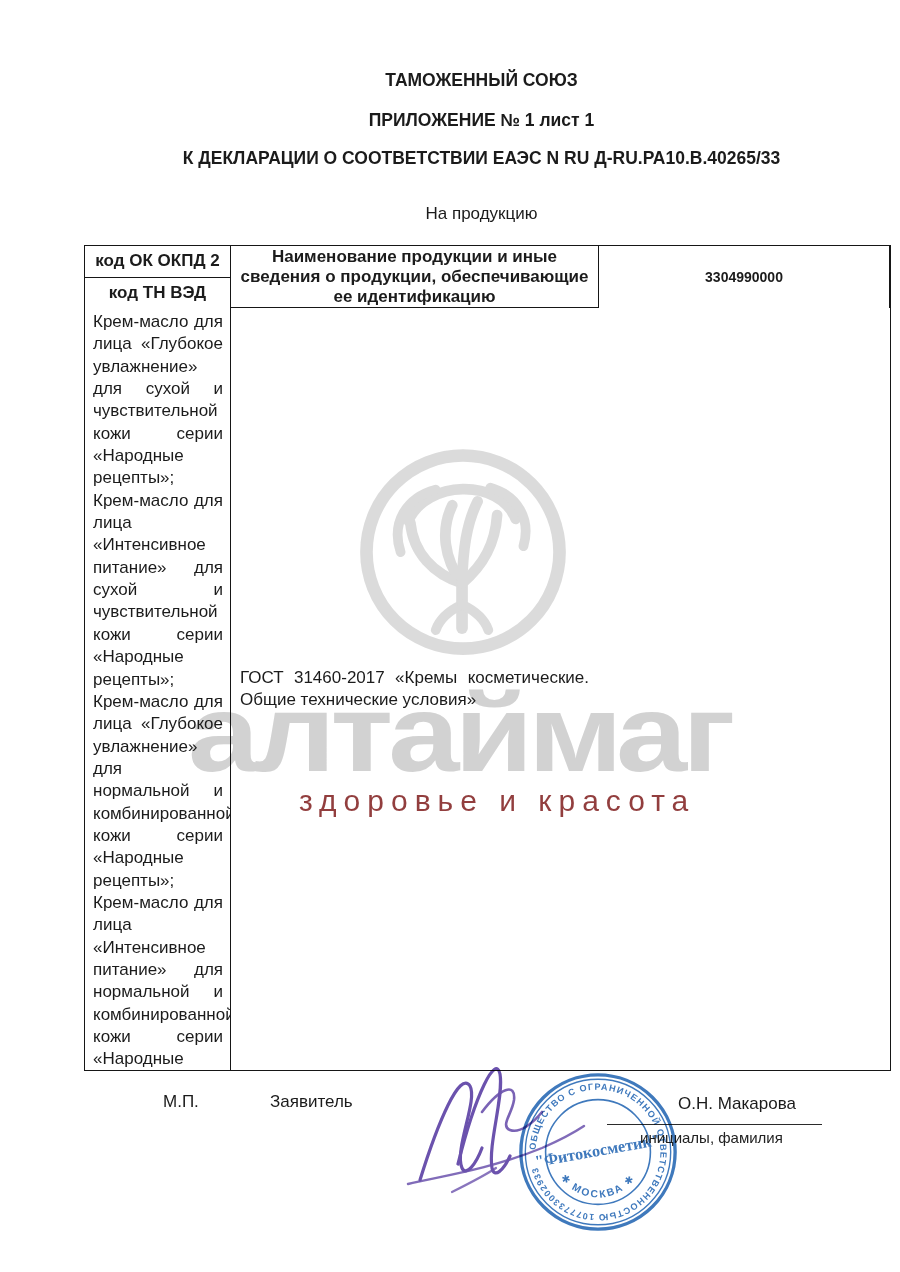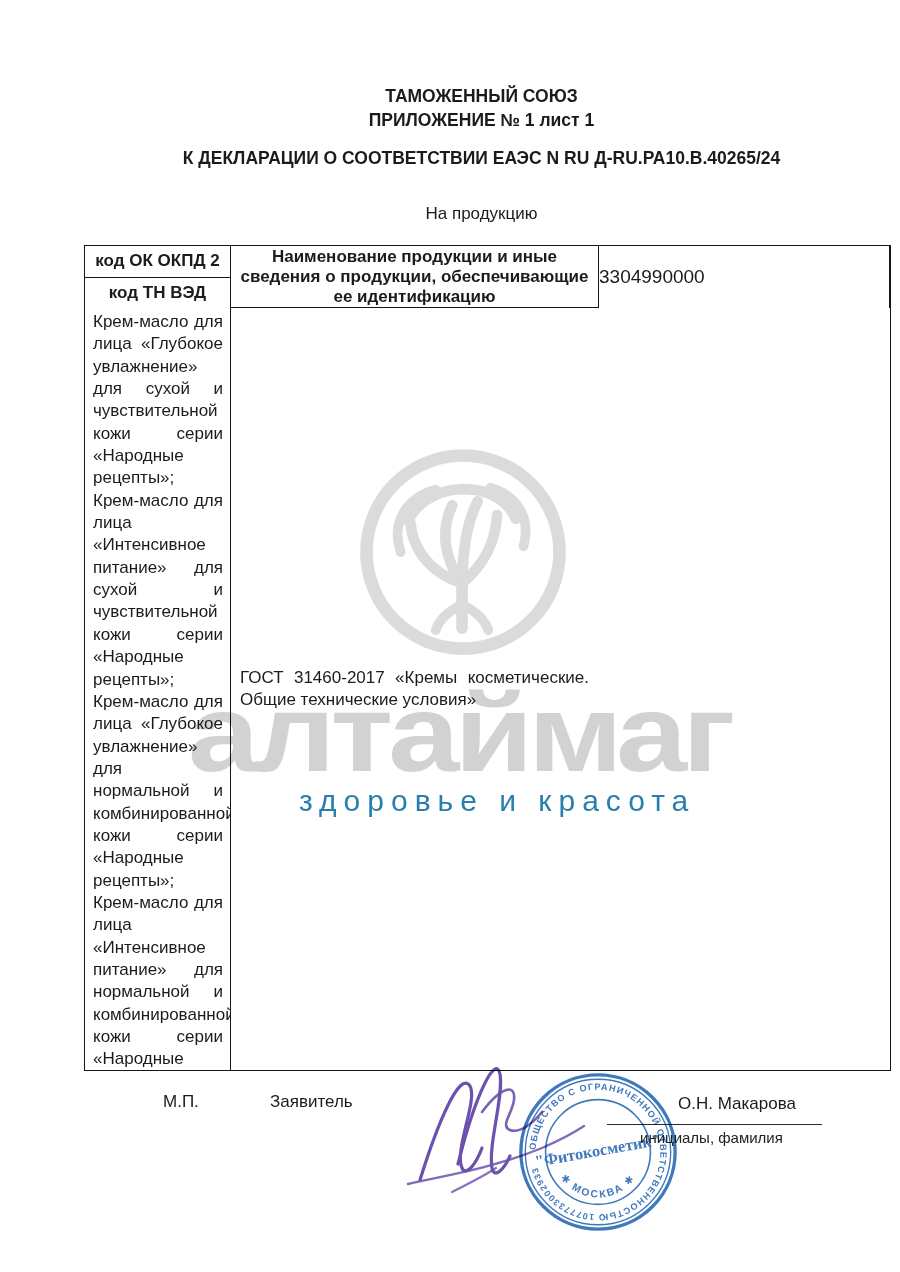--- a/index.html
+++ b/index.html
@@ -12,42 +12,42 @@
   
   .wm-emblem{position:absolute; left:346px; top:437px; width:234px; height:234px; opacity:.5;}
   .wm-brand{
     position:absolute; left:188px; top:678px; width:545px;
     font-size:128px; font-weight:bold; line-height:1;
     letter-spacing:-5px; color:#bcbcbc; opacity:.66;
     transform:scaleY(.86); transform-origin:top left; white-space:nowrap;
   }
   .wm-tagline{
     position:absolute; left:299px; top:784px;
-    font-size:30px; letter-spacing:7px; color:#0369a1; opacity:.85; white-space:nowrap;
+    font-size:30px; letter-spacing:7px; color:#7f1d1d; opacity:.85; white-space:nowrap;
   }
   
   .doc-title{position:absolute; left:78px; width:807px; text-align:center; font-weight:bold; font-size:17.5px;}
-  .t1{top:70px;margin-top:16px;} .t2{top:110px;} .t3{top:148px;}
+  .t1{top:70px;} .t2{top:110px;} .t3{top:148px;}
   .subtitle{position:absolute; left:78px; width:807px; top:204px; text-align:center; font-size:17px;}
   
   .decl-table{
     position:absolute; left:84px; top:245px; width:807px; height:826px;
     border:1.6px solid #161616; box-sizing:border-box;
     display:grid; grid-template-columns:146px 368px 1fr; grid-template-rows:62px 1fr;
   }
   .cell{box-sizing:border-box; overflow:hidden;}
   .br{border-right:1.4px solid #161616;}
   .bb{border-bottom:1.4px solid #161616;}
   .hcell{font-weight:bold; font-size:17px; text-align:center;}
   .col1-head{display:flex; flex-direction:column;}
   .col1-head .half{flex:1; display:flex; align-items:center; justify-content:center; box-sizing:border-box;}
   .col1-head .half.first{border-bottom:1.4px solid #161616;}
   .col2-head{display:flex; align-items:center; justify-content:center; line-height:20px; padding:0 7px;}
   .col3-head{display:flex; align-items:center; justify-content:center; line-height:20px; padding:0 6px; letter-spacing:-0.1px;}
-  .code-cell{display:flex; align-items:center; justify-content:flex-start; font-size:19px;}
+  .code-cell{display:flex; align-items:center; justify-content:center; font-size:14px;font-weight:bold;}
   .desc-cell{padding:3px 7px 0 8px; font-size:17px; line-height:22.35px; text-align:justify;}
   .desc-cell p{margin:0; text-align:justify;}
   .gost-cell{display:flex; align-items:center;}
   .gost-text{font-size:17px; line-height:21.8px; text-align:justify; text-align-last:auto; padding:0 10px 0 9px; width:100%;}
   
   .foot{position:absolute; font-size:17px;}
   .mp{left:163px; top:1092px;}
   .applicant{left:270px; top:1092px;}
   .signer{left:652px; top:1094px; width:170px; text-align:center;}
   .sign-line{position:absolute; left:607px; top:1124px; width:215px; border-top:1.6px solid #2b2b2b; height:0;}
@@ -80,21 +80,21 @@
       <path d="M56 118 C46 88 62 62 92 54" stroke-width="10"></path>
       <path d="M182 112 C190 84 176 60 148 52" stroke-width="10"></path>
     </g>
   </svg>
 
   <div class="wm-brand">алтаймаг</div>
   <div class="wm-tagline">здоровье и красота</div>
 
   <div class="doc-title t1">ТАМОЖЕННЫЙ СОЮЗ</div>
   <div class="doc-title t2">ПРИЛОЖЕНИЕ № 1 лист 1</div>
-  <div class="doc-title t3">К ДЕКЛАРАЦИИ О СООТВЕТСТВИИ ЕАЭС N RU Д-RU.РА10.В.40265/24</div>
+  <div class="doc-title t3">К ДЕКЛАРАЦИИ О СООТВЕТСТВИИ ЕАЭС N RU Д-RU.РА10.В.40265/33</div>
   <div class="subtitle">На продукцию</div>
 
   <div class="decl-table">
 
     <div class="cell br hcell col1-head">
       <div class="half first">код ОК ОКПД 2</div>
       <div class="half">код ТН ВЭД</div>
     </div>
     <div class="cell br bb hcell col2-head">Наименование продукции и иные сведения о продукции, обеспечивающие ее идентификацию</div>
 

